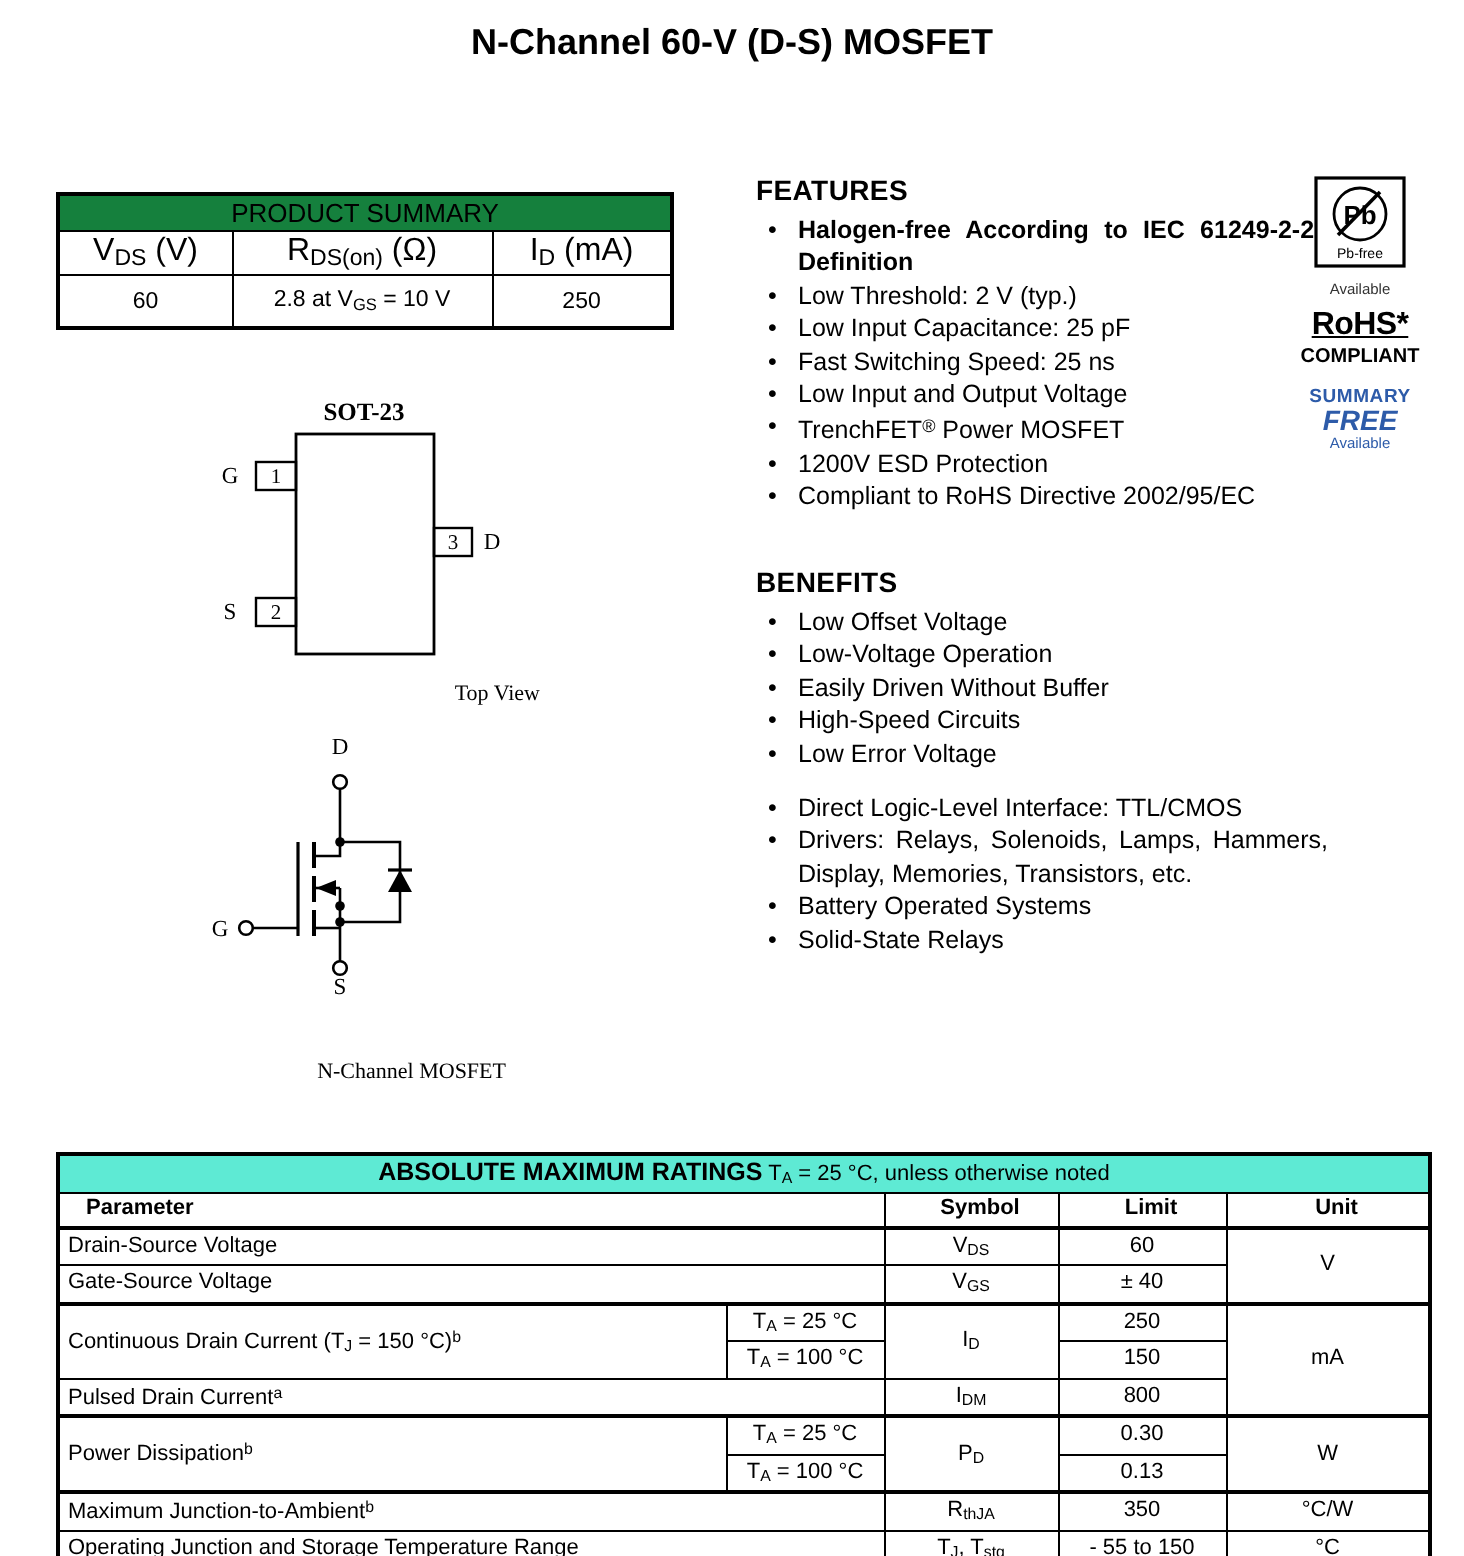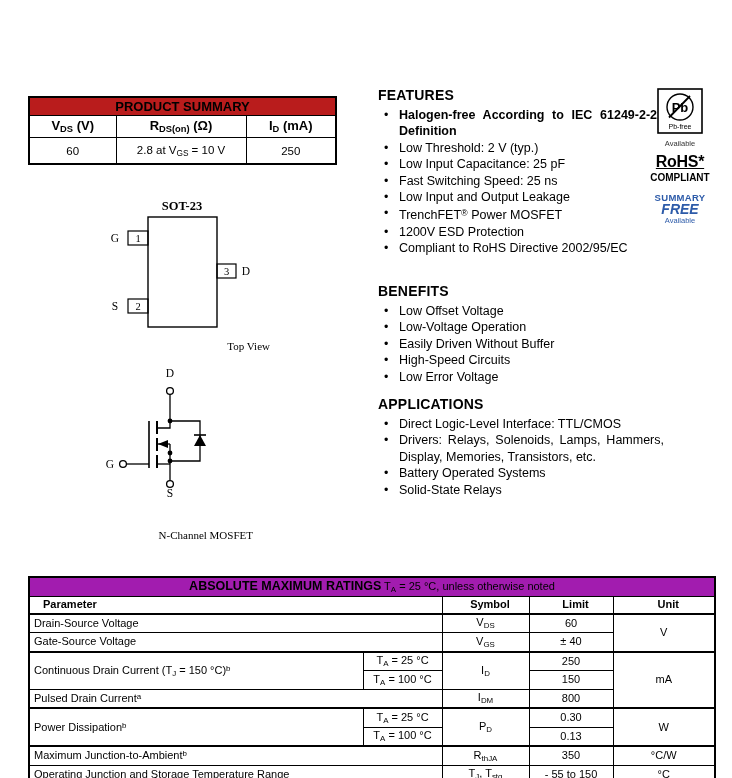--- a/index.html
+++ b/index.html
@@ -9,23 +9,23 @@
   sup{font-size:0.72em;vertical-align:0.35em;}
 
   
   .doc-title{position:absolute;top:11px;left:0;width:100%;text-align:center;
              font-size:18px;font-weight:bold;}
 
   
   .ps-table{position:absolute;left:28px;top:96px;width:307px;border-collapse:collapse;
             border:2px solid #000;table-layout:fixed;}
   .ps-table td{border:1px solid #000;text-align:center;padding:0;}
-  .ps-title{background:#b91c1c;text-align:left;font-weight:bold;font-size:13px;
+  .ps-title{background:#15803d;text-align:left;font-weight:normal;font-size:13px;
             padding:2px 6px;height:17px;}
-  .ps-head td{font-weight:bold;font-size:13px;height:21px;}
+  .ps-head td{font-weight:normal;font-size:16px;height:21px;}
   .ps-vals td{font-size:11.5px;height:25px;}
 
   
   .diagram{position:absolute;font-family:Liberation Serif, serif;}
   .svg-stroke{stroke:#000;fill:none;}
   .diag-caption{text-align:right;font-size:11px;}
 
   
   .section{position:absolute;left:378px;width:288px;}
   .section-heading{font-size:14px;font-weight:bold;letter-spacing:0.2px;margin:0 0 4px 0;}
@@ -45,29 +45,30 @@
   .hal3{font-size:7.5px;color:#2d5ba9;}
 
   
   .amr-table{position:absolute;left:28px;top:576px;width:686px;border-collapse:collapse;
              border:2px solid #000;table-layout:fixed;}
   .amr-table td,.amr-table th{border:1px solid #000;font-size:11px;font-weight:normal;
              text-align:center;padding:1px 4px;height:15.5px;line-height:1.15;}
   .amr-table th{font-weight:bold;border-bottom:2px solid #000;height:14px;padding-left:13px;}
   .amr-table .left{text-align:left;}
   .amr-table .bb2{border-bottom-width:2px;}
-  .amr-title-bar{background:#a21caf;text-align:left;font-size:12px;height:17px;
+  .amr-title-bar{background:#5eead4;text-align:left;font-size:12px;height:17px;
                  border-bottom:1px solid #000;padding:1px 5px;}
   .amr-title-bold{font-weight:bold;font-size:12.5px;}
 </style>
 </head>
 <body>
 
 <div class="page">
 
+  <div class="doc-title">N-Channel 60-V (D-S) MOSFET</div>
 
   <table class="ps-table">
     <colgroup>
         <col style="width:87px">
         <col style="width:130px">
         <col style="width:90px">
       </colgroup>
     <tbody>
         <tr>
           <td colspan="3" class="ps-title">PRODUCT SUMMARY</td>
@@ -154,21 +155,21 @@
         <li>
           <span class="bullet">•</span>
           <span class="li-text">Low Input Capacitance: 25 pF</span>
         </li>
         <li>
           <span class="bullet">•</span>
           <span class="li-text">Fast Switching Speed: 25 ns</span>
         </li>
         <li>
           <span class="bullet">•</span>
-          <span class="li-text">Low Input and Output Leakage</span>
+          <span class="li-text">Low Input and Output Voltage</span>
         </li>
         <li>
           <span class="bullet">•</span>
           <span class="li-text">TrenchFET<sup>®</sup> Power MOSFET</span>
         </li>
         <li>
           <span class="bullet">•</span>
           <span class="li-text">1200V ESD Protection</span>
         </li>
         <li>
@@ -198,21 +199,20 @@
           <span class="li-text">High-Speed Circuits</span>
         </li>
         <li>
           <span class="bullet">•</span>
           <span class="li-text">Low Error Voltage</span>
         </li>
       </ul>
   </div>
 
   <div class="section" style="top:396px;">
-    <h2 class="section-heading">APPLICATIONS</h2>
     <ul class="bullets">
         <li>
           <span class="bullet">•</span>
           <span class="li-text">Direct Logic-Level Interface: TTL/CMOS</span>
         </li>
         <li>
           <span class="bullet">•</span>
           <span class="li-text">Drivers: Relays, Solenoids, Lamps, Hammers, Display, Memories, Transistors, etc.</span>
         </li>
         <li>

